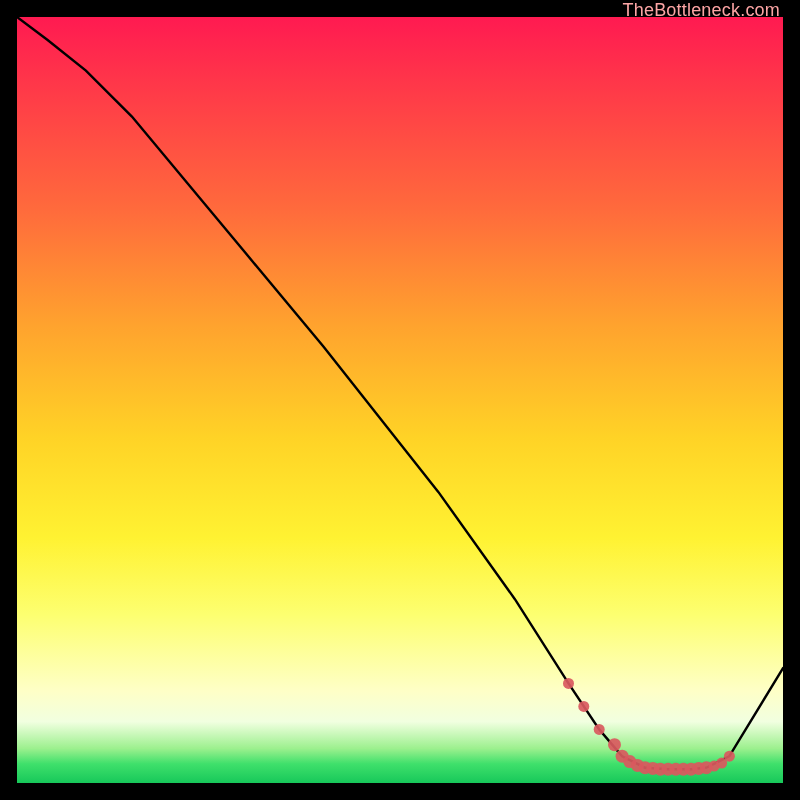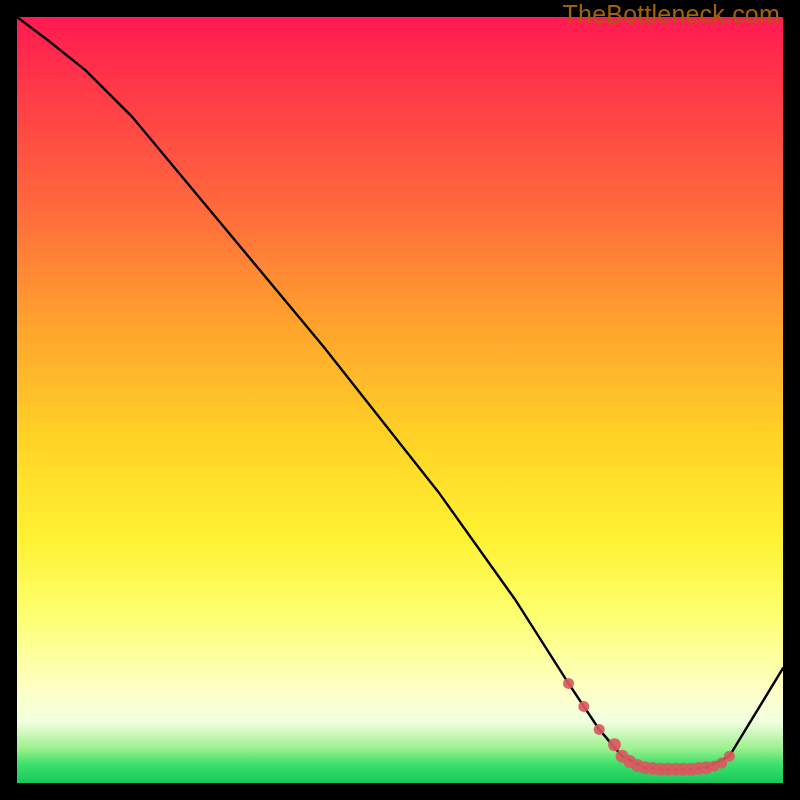--- a/index.html
+++ b/index.html
@@ -44,22 +44,22 @@
   }
   svg.curve {
     position: absolute;
     left: 0;
     top: 0;
   }
   .watermark {
     position: absolute;
     top: 0px;
     right: 20px;
-    color: #a16207;
-    font-size: 25px;
+    color: #fca5a5;
+    font-size: 18px;
     font-weight: 500;
     letter-spacing: 0.2px;
   }
 </style>
 </head>
 <body>
 
 <div class="frame">
   <div class="plot-bg"></div>
 

